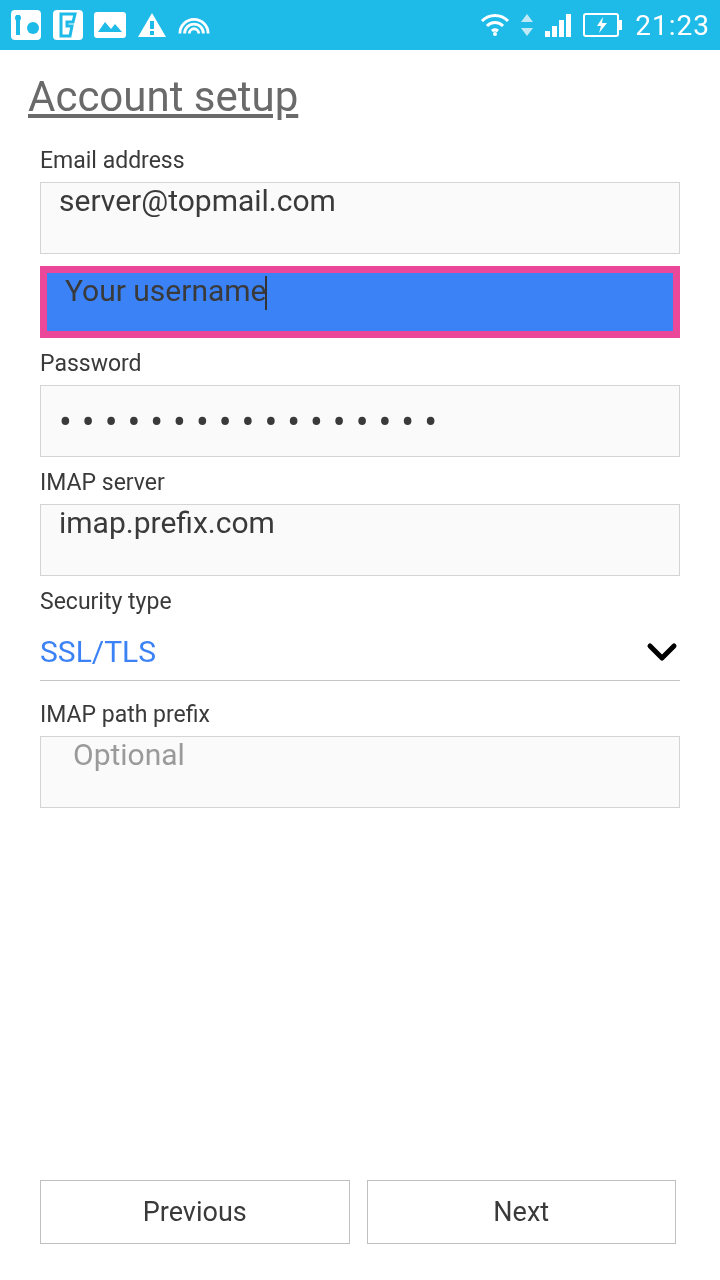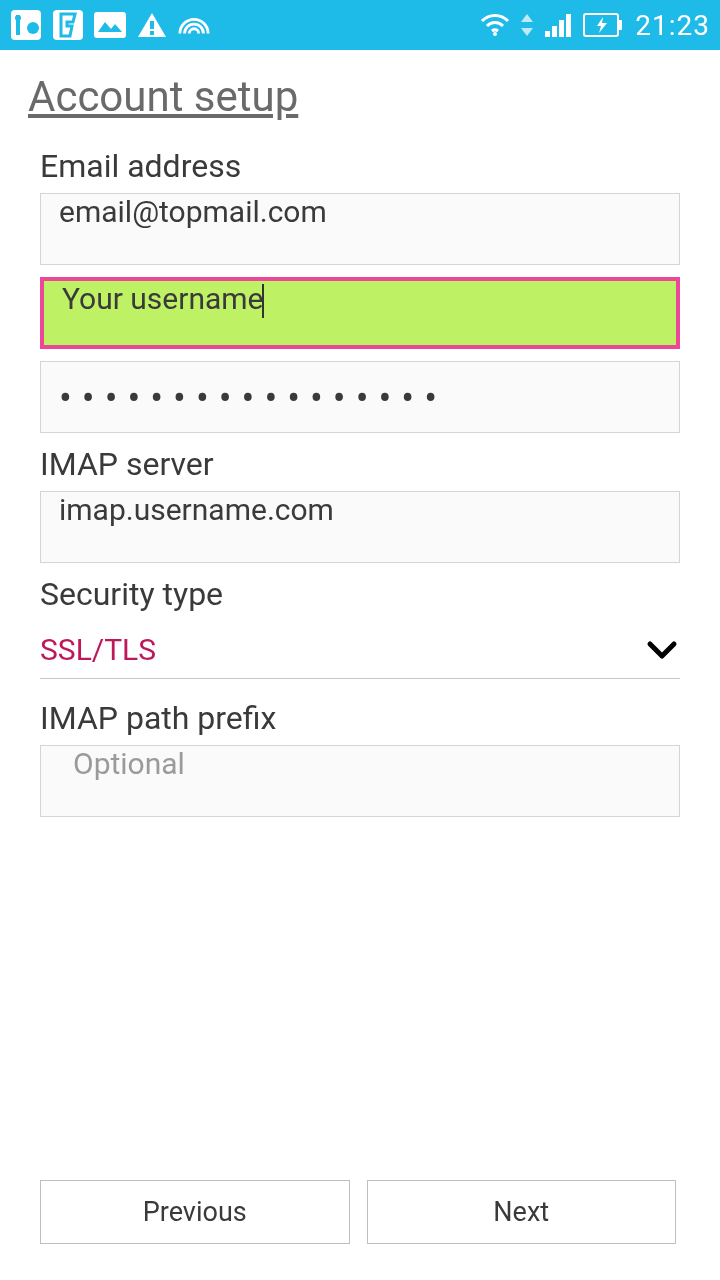--- a/index.html
+++ b/index.html
@@ -22,40 +22,40 @@
     font-size: 42px;
     color: #6a6a6a;
     padding: 22px 28px 26px 28px;
     font-weight: 400;
     text-decoration: underline;
   }
   
   .form { padding: 0 40px; }
   .field { margin-bottom: 12px; }
   .label {
-    font-size: 32px;
+    font-size: 23px;
     color: #3a3a3a;
     margin-bottom: 8px;
     display: block;
     font-weight: 400;
   }
   .input {
     width: 100%;
     height: 72px;
     border: 1px solid #d4d4d4;
     background: #fafafa;
     font-size: 30px;
     color: #3a3a3a;
     padding: 0 18px;
     outline: none;
     font-family: inherit;
   }
   .input.focused {
-    border: 4px solid #ec4899;
-    background: #bef264;
+    border: 7px solid #ec4899;
+    background: #3b82f6;
   }
   .input.placeholder { color: #9a9a9a; padding-left: 32px; }
   .password-dots {
     font-size: 38px;
     letter-spacing: 10px;
     color: #3a3a3a;
     line-height: 72px;
     height: 72px;
     padding: 0 18px;
     border: 1px solid #d4d4d4;
@@ -64,21 +64,21 @@
   
   .select-row {
     display: flex;
     align-items: center;
     border-bottom: 1px solid #c6c6c6;
     height: 58px;
     margin-bottom: 20px;
   }
   .select-value {
     font-size: 30px;
-    color: #be185d;
+    color: #3b82f6;
     flex: 1;
   }
   .chevron {
     width: 36px; height: 36px;
     display: flex; align-items: center; justify-content: center;
   }
   
   .footer {
     position: absolute;
     bottom: 36px;
@@ -182,36 +182,37 @@
     <span class="time">21:23</span>
   </div>
 </div>
 
 <h1 class="page-title">Account setup</h1>
 
 <div class="form">
 
   <div class="field">
     <label class="label">Email address</label>
-    <div class="input">email@topmail.com</div>
+    <div class="input">server@topmail.com</div>
   </div>
 
   <div class="field">
     <div class="input focused">
       <span>Your username</span><span class="cursor"></span>
     </div>
   </div>
 
   <div class="field">
+    <label class="label">Password</label>
     <div class="password-dots">•••••••••••••••••</div>
   </div>
 
   <div class="field">
     <label class="label">IMAP server</label>
-    <div class="input">imap.username.com</div>
+    <div class="input">imap.prefix.com</div>
   </div>
 
 
   <div class="field">
     <label class="label">Security type</label>
     <div class="select-row">
       <span class="select-value">SSL/TLS</span>
       <span class="chevron">
         <svg width="32" height="20" viewBox="0 0 32 20">
             <path d="M4 4 L16 16 L28 4" fill="none" stroke="#000" stroke-width="5" stroke-linecap="round" stroke-linejoin="round"></path>

